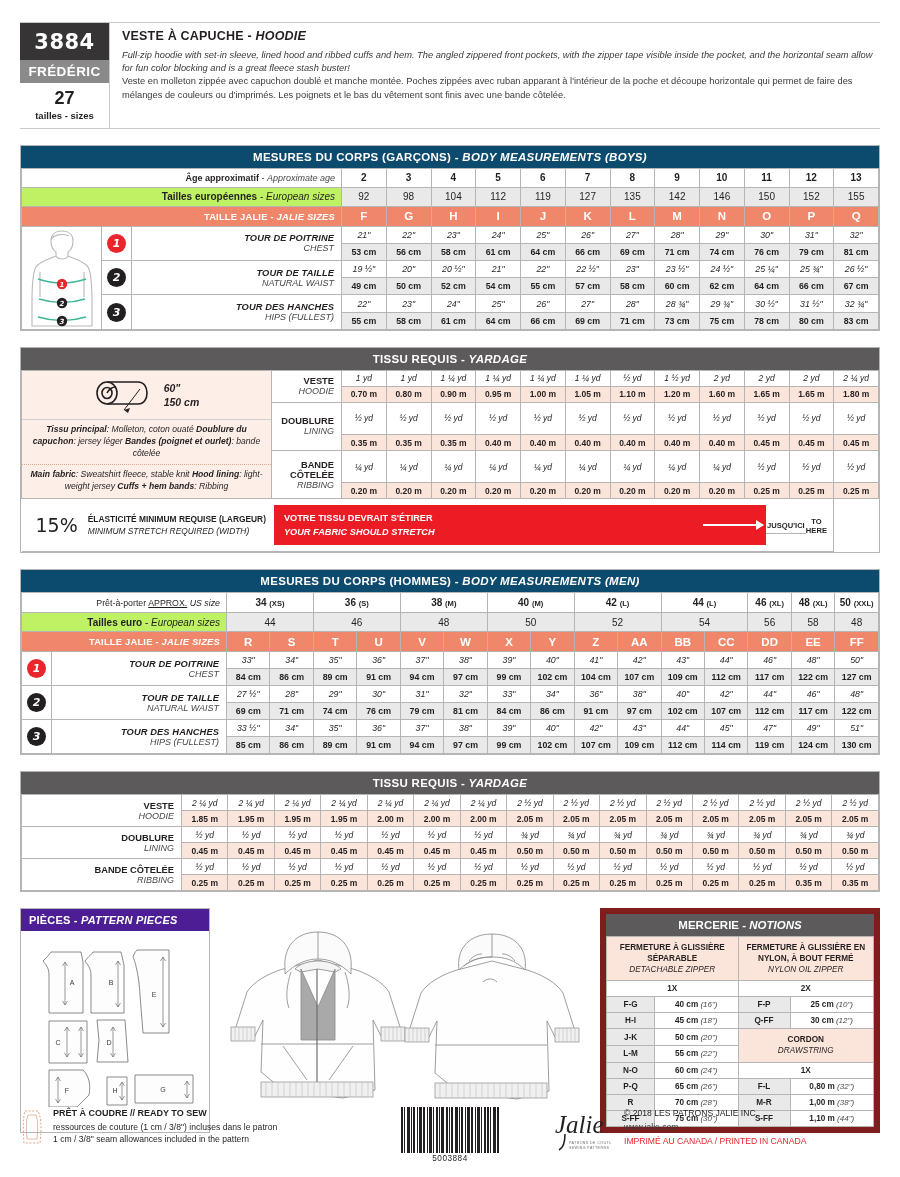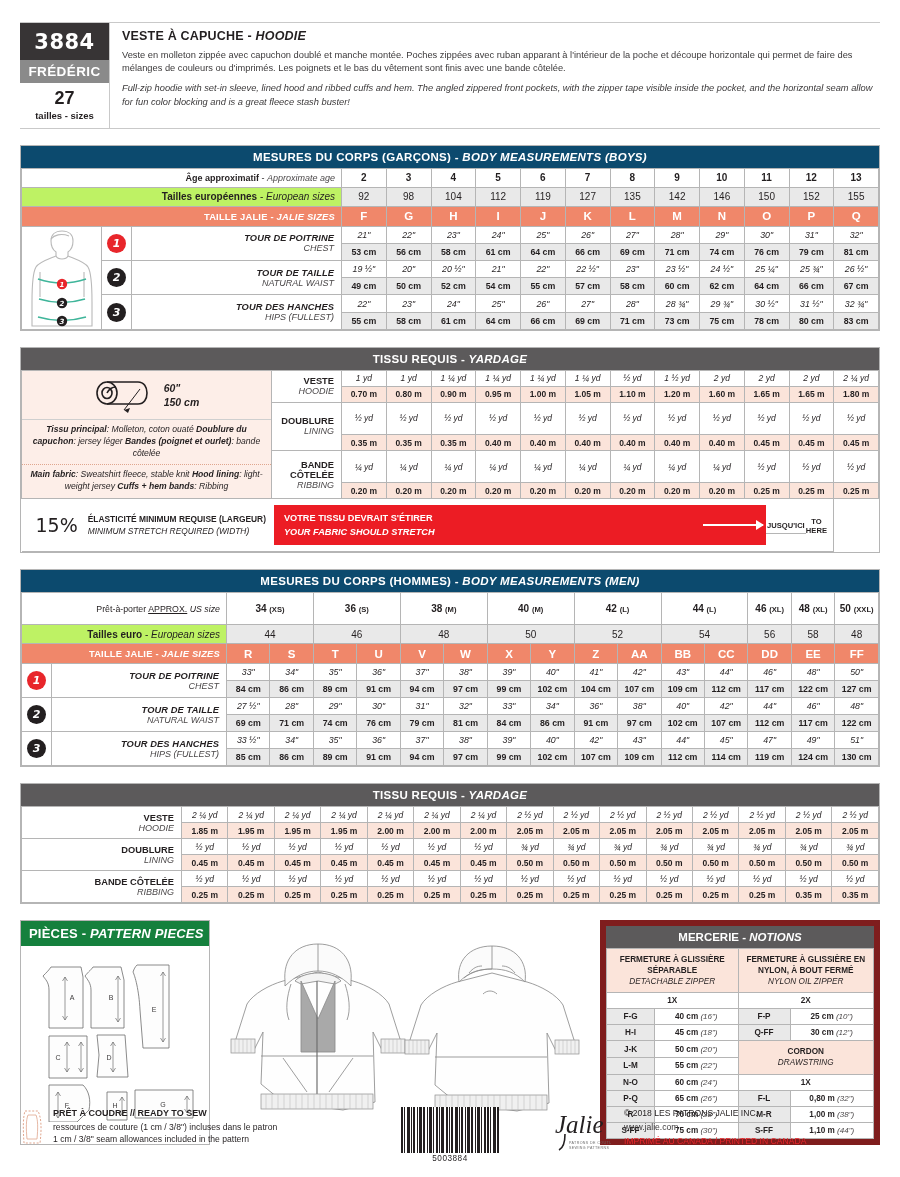--- a/index.html
+++ b/index.html
@@ -98,29 +98,29 @@
   .stretch-bar .t .en { font-style:italic; }
   .tohere { background:#fff; color:#231f20; width:62px; height:40px; font-size:7.6px;
             font-weight:bold; display:flex; align-items:center; justify-content:center;
             border-left:1px solid #ec1c24; }
   .tohere span:first-child { border-bottom:1px solid #b5b5b5; width:100%; text-align:center; padding:4px 0 3px; }
   .tohere span:last-child { padding:4px 0 3px; }
   .arrow { position:absolute; right:64px; top:50%; transform:translateY(-50%); width:60px; height:2px; background:#fff; }
   .arrow:after { content:''; position:absolute; right:-1px; top:-4px; border-left:8px solid #fff;
                  border-top:5px solid transparent; border-bottom:5px solid transparent; }
 
-  .row-usize td { height:32px; font-weight:bold; font-size:10px; }
+  .row-usize td { height:20px; font-weight:bold; font-size:10px; }
   .row-usize .sub { font-size:7.6px; font-weight:bold; }
   .row-usize .lbl { font-weight:normal; font-size:8.8px; }
   .row-usize .lbl u { text-decoration:underline; }
 
   
   .bottom { margin-top:16px; display:flex; gap:0; }
   .pieces { width:190px; flex:0 0 190px; border:1px solid #b5b5b5; }
-  .pieces-title { background:#15803d; color:#fff; font-size:13px; font-weight:bold; padding:5px 0 5px 8px; letter-spacing:.2px; }
+  .pieces-title { background:#4c1d95; color:#fff; font-size:11px; font-weight:bold; padding:5px 0 5px 8px; letter-spacing:.2px; }
   .pieces-title i { font-style:italic; }
   .pieces-body { height:176px; padding:4px; }
   .tech { flex:1; display:flex; align-items:flex-start; justify-content:center; padding-top:4px; }
   .notions { width:280px; flex:0 0 280px; border:6px solid #7f1d1d; }
   .notions-title { background:#5c5a5b; color:#fff; text-align:center; font-size:11.5px; font-weight:bold; padding:5px 0; }
   .notions-title i { font-style:italic; }
   .ntab { width:100%; border-collapse:collapse; table-layout:fixed; }
   .ntab td { border:1px solid #b5b5b5; font-size:8.2px; text-align:center; padding:3px 2px; }
   .nhead { background:#fbe4da; font-weight:bold; font-size:8.4px; line-height:1.35; padding:5px 4px !important; }
   .nhead .en { font-style:italic; font-weight:normal; font-size:8.2px; }
@@ -153,22 +153,22 @@
     <div class="hdr-left">
       <div class="hdr-num">3884</div>
       <div class="hdr-name">FRÉDÉRIC</div>
       <div class="hdr-sizes">
         <div class="n">27</div>
         <div class="l">tailles - sizes</div>
       </div>
     </div>
     <div class="hdr-right">
       <div class="hdr-title"><span>VESTE À CAPUCHE - </span><i>HOODIE</i></div>
+      <p class="hdr-desc en">Full-zip hoodie with set-in sleeve, lined hood and ribbed cuffs and hem. The angled zippered front pockets, with the zipper tape visible inside the pocket, and the horizontal seam allow for fun color blocking and is a great fleece stash buster!</p>
       <p class="hdr-desc fr">Veste en molleton zippée avec capuchon doublé et manche montée. Poches zippées avec ruban apparant à l'intérieur de la poche et découpe horizontale qui permet de faire des mélanges de couleurs ou d'imprimés. Les poignets et le bas du vêtement sont finis avec une bande côtelée.</p>
-      <p class="hdr-desc en">Full-zip hoodie with set-in sleeve, lined hood and ribbed cuffs and hem. The angled zippered front pockets, with the zipper tape visible inside the pocket, and the horizontal seam allow for fun color blocking and is a great fleece stash buster!</p>
     </div>
   </div>
 
   <div class="block">
     <div class="block-title"><span>MESURES DU CORPS (GARÇONS) - </span><i>BODY MEASUREMENTS (BOYS)</i></div>
     <table>
       <colgroup>
         <col style="width:80px">
           <col style="width:30px">
           <col style="width:210px">

